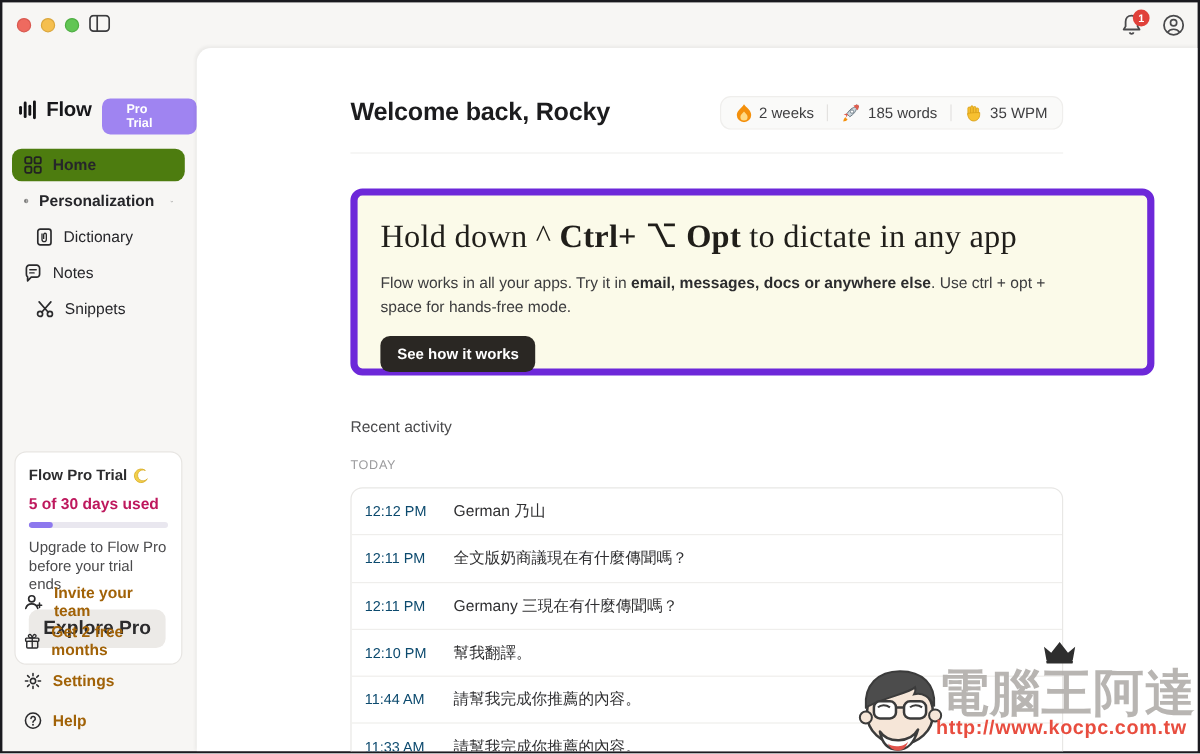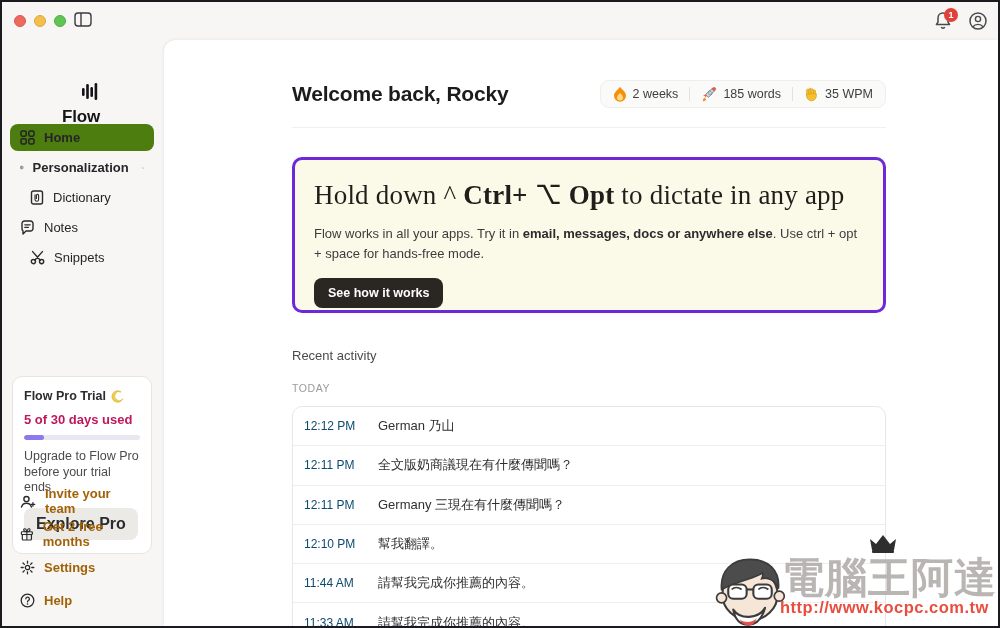--- a/index.html
+++ b/index.html
@@ -16,21 +16,21 @@
   .tl.green { background:#61c554; border:0.5px solid #4eae42; }
   .toggle-icon { position:absolute; top:10px; left:72px; }
   .topright { position:absolute; top:8px; right:10px; display:flex; gap:14px; align-items:center; }
   .bell-wrap { position:relative; width:20px; height:22px; }
   .badge-red { position:absolute; top:-2px; right:-4px; min-width:14px; height:14px;
                background:#e0413a; color:#fff; border-radius:8px; font-size:9px; font-weight:700;
                display:flex; align-items:center; justify-content:center; padding:0 3px; }
 
   
   .sidebar { position:absolute; top:36px; left:0; width:162px; bottom:0; }
-  .logo-row { position:absolute; top:44px; left:13px; display:flex; align-items:flex-end; gap:6px;flex-direction:column; }
+  .logo-row { position:absolute; top:44px; left:13px; display:flex; align-items:flex-start; gap:6px; }
   .logo-text { font-size:17px; font-weight:700; color:#17171a; letter-spacing:-0.2px; }
   .pro-badge { background:#9f84f1; color:#fff; font-size:10.5px; font-weight:700;
                border-radius:7px; padding:3px 20px; margin-left:3px; }
   .nav { position:absolute; top:86px; left:8px; right:10px; }
   .nav-item { height:27px; display:flex; align-items:center; gap:9px; padding:0 10px;
               border-radius:8px; margin-bottom:3px; color:#26262a; font-size:13px; cursor:default; }
   .nav-item .lbl { flex:0 1 auto; }
   .nav-item.sel { background:#4d7c0f; }
   .nav-item.bold .lbl { font-weight:700; }
   .nav-item.indent { padding-left:20px; }
@@ -56,22 +56,22 @@
           border-radius:12px 0 0 0; box-shadow:-1px -1px 3px rgba(0,0,0,0.05); }
   .content { position:absolute; left:128px; width:594px; top:0; bottom:0; }
   .page-title { position:absolute; top:42px; left:0; font-size:21px; font-weight:700;
                 color:#1c1c1e; letter-spacing:-0.2px; }
   .stats { position:absolute; top:40px; right:0; height:28px; display:flex; align-items:center;
            background:#fafaf9; border:1px solid #efeeec; border-radius:9px; padding:0 12px; }
   .stat { display:flex; align-items:center; gap:6px; font-size:12.5px; font-weight:500; color:#3e3e40; }
   .stat-sep { width:1px; height:14px; background:#e3e2e0; margin:0 11px; }
   .hdr-divider { position:absolute; top:87px; left:0; right:0; height:1px; background:#f1f0ef; }
 
-  .hero { position:absolute; top:117px; left:0; width:594px; height:156px; background:#fbfae9;
-          border:3px solid #6d28d9; border-radius:10px; padding:16px 19px; }
+  .hero { position:absolute; top:117px; left:0; width:670px; height:156px; background:#fbfae9;
+          border:6px solid #6d28d9; border-radius:10px; padding:16px 19px; }
   .hero h2 { font-family:"Liberation Serif","DejaVu Serif",serif; font-size:27px; font-weight:400;
              color:#201e1a; letter-spacing:0.2px; margin-top:3px; white-space:nowrap; }
   .hero h2 b { font-weight:700; }
   .hero p { margin-top:13px; font-size:13px; line-height:1.55; color:#3c3c3e; max-width:560px; }
   .hero p b { font-weight:700; color:#2c2c2e; }
   .cta-btn { margin-top:14px; background:#2a2723; color:#fff; border:none; border-radius:8px;
              font-size:12.5px; font-weight:600; padding:8px 14px; font-family:inherit; cursor:pointer; }
 
   .recent-label { position:absolute; top:308px; left:0; font-size:13px; color:#4b4b4d; }
   .today-label { position:absolute; top:342px; left:0; font-size:10.5px; letter-spacing:0.6px;

